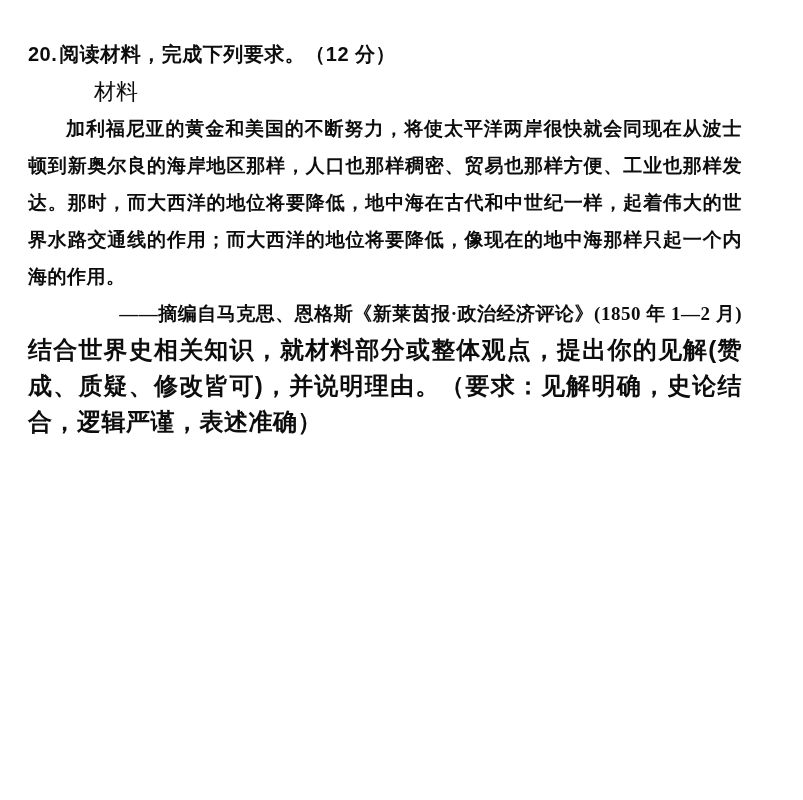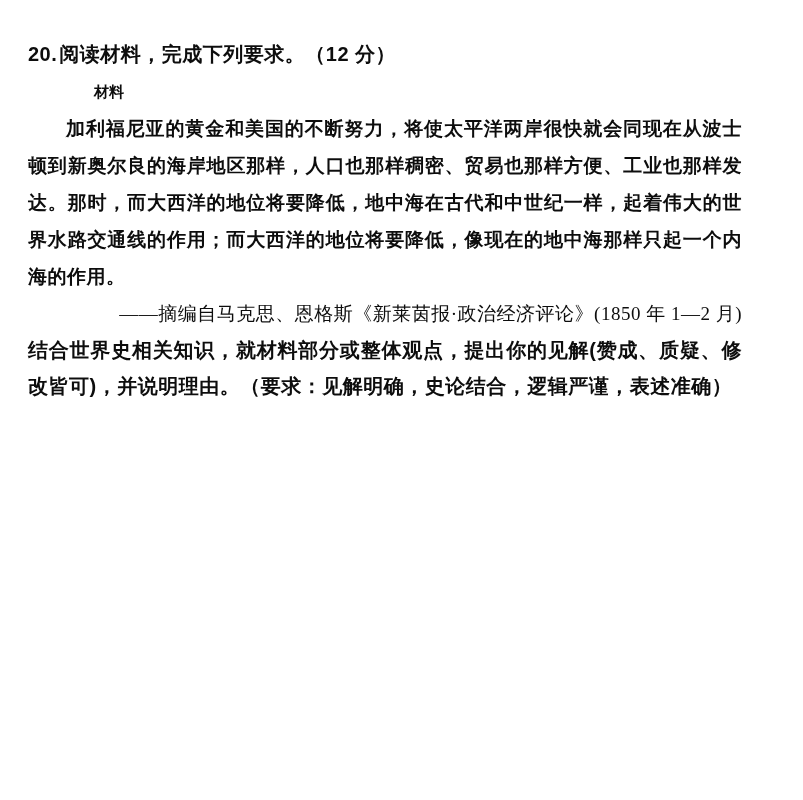--- a/index.html
+++ b/index.html
@@ -28,46 +28,46 @@
     font-weight: bold;
     line-height: 37px;
     letter-spacing: 0.5px;
     white-space: nowrap;
     font-family: "Liberation Sans", "DejaVu Sans", sans-serif;
   }
   .q-number {
     margin-right: 2px;
   }
   .material-label {
-    font-size: 15px;
-    font-weight: bold;
+    font-size: 22px;
+    font-weight: normal;
     line-height: 37px;
     padding-left: 66px;
     font-family: "Liberation Sans", "DejaVu Sans", sans-serif;
   }
   .material-text {
     margin: 0;
     font-size: 19px;
     font-weight: bold;
     line-height: 37px;
     text-indent: 2em;
     text-align: justify;
     text-justify: inter-ideograph;
     letter-spacing: 0.5px;
   }
   .attribution {
     font-size: 19px;
-    font-weight: normal;
+    font-weight: bold;
     line-height: 37px;
     text-align: right;
     letter-spacing: 0.5px;
   }
   .question-task {
     margin: 0;
-    font-size: 20px;
+    font-size: 24px;
     font-weight: bold;
     line-height: 36px;
     text-align: justify;
     text-justify: inter-ideograph;
     letter-spacing: 0.5px;
     font-family: "Liberation Sans", "DejaVu Sans", sans-serif;
   }
 </style>
 </head>
 <body>

